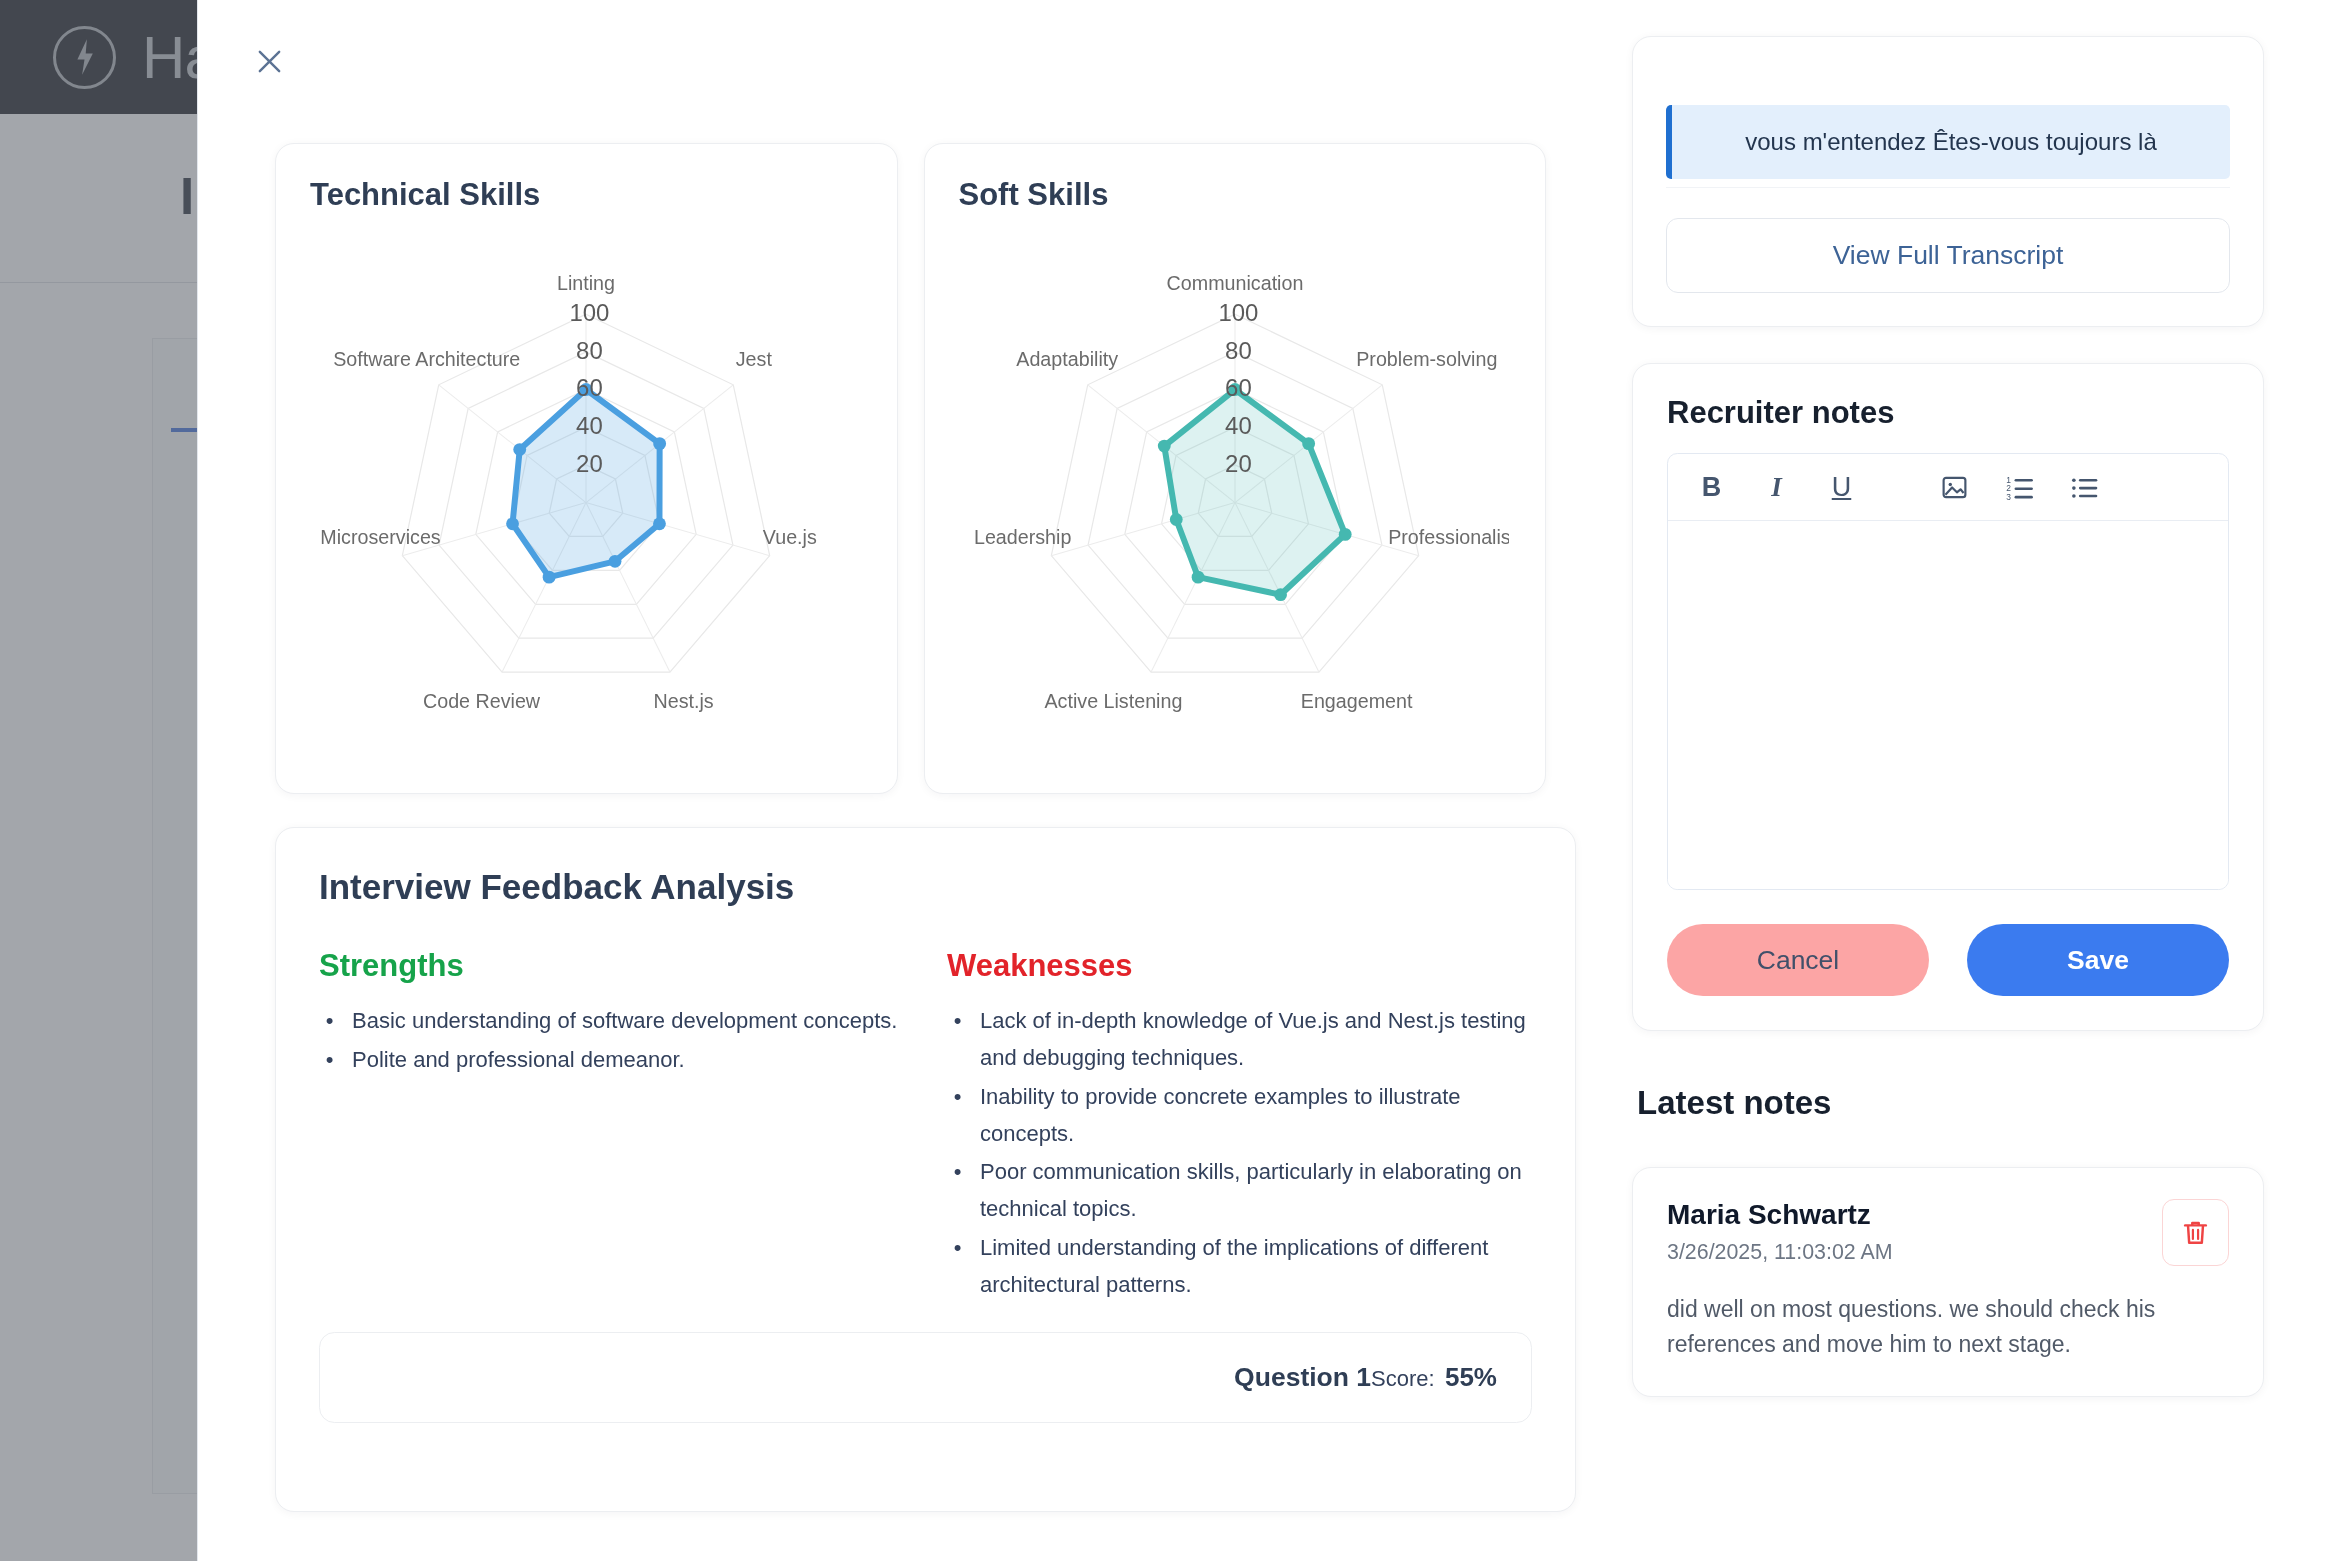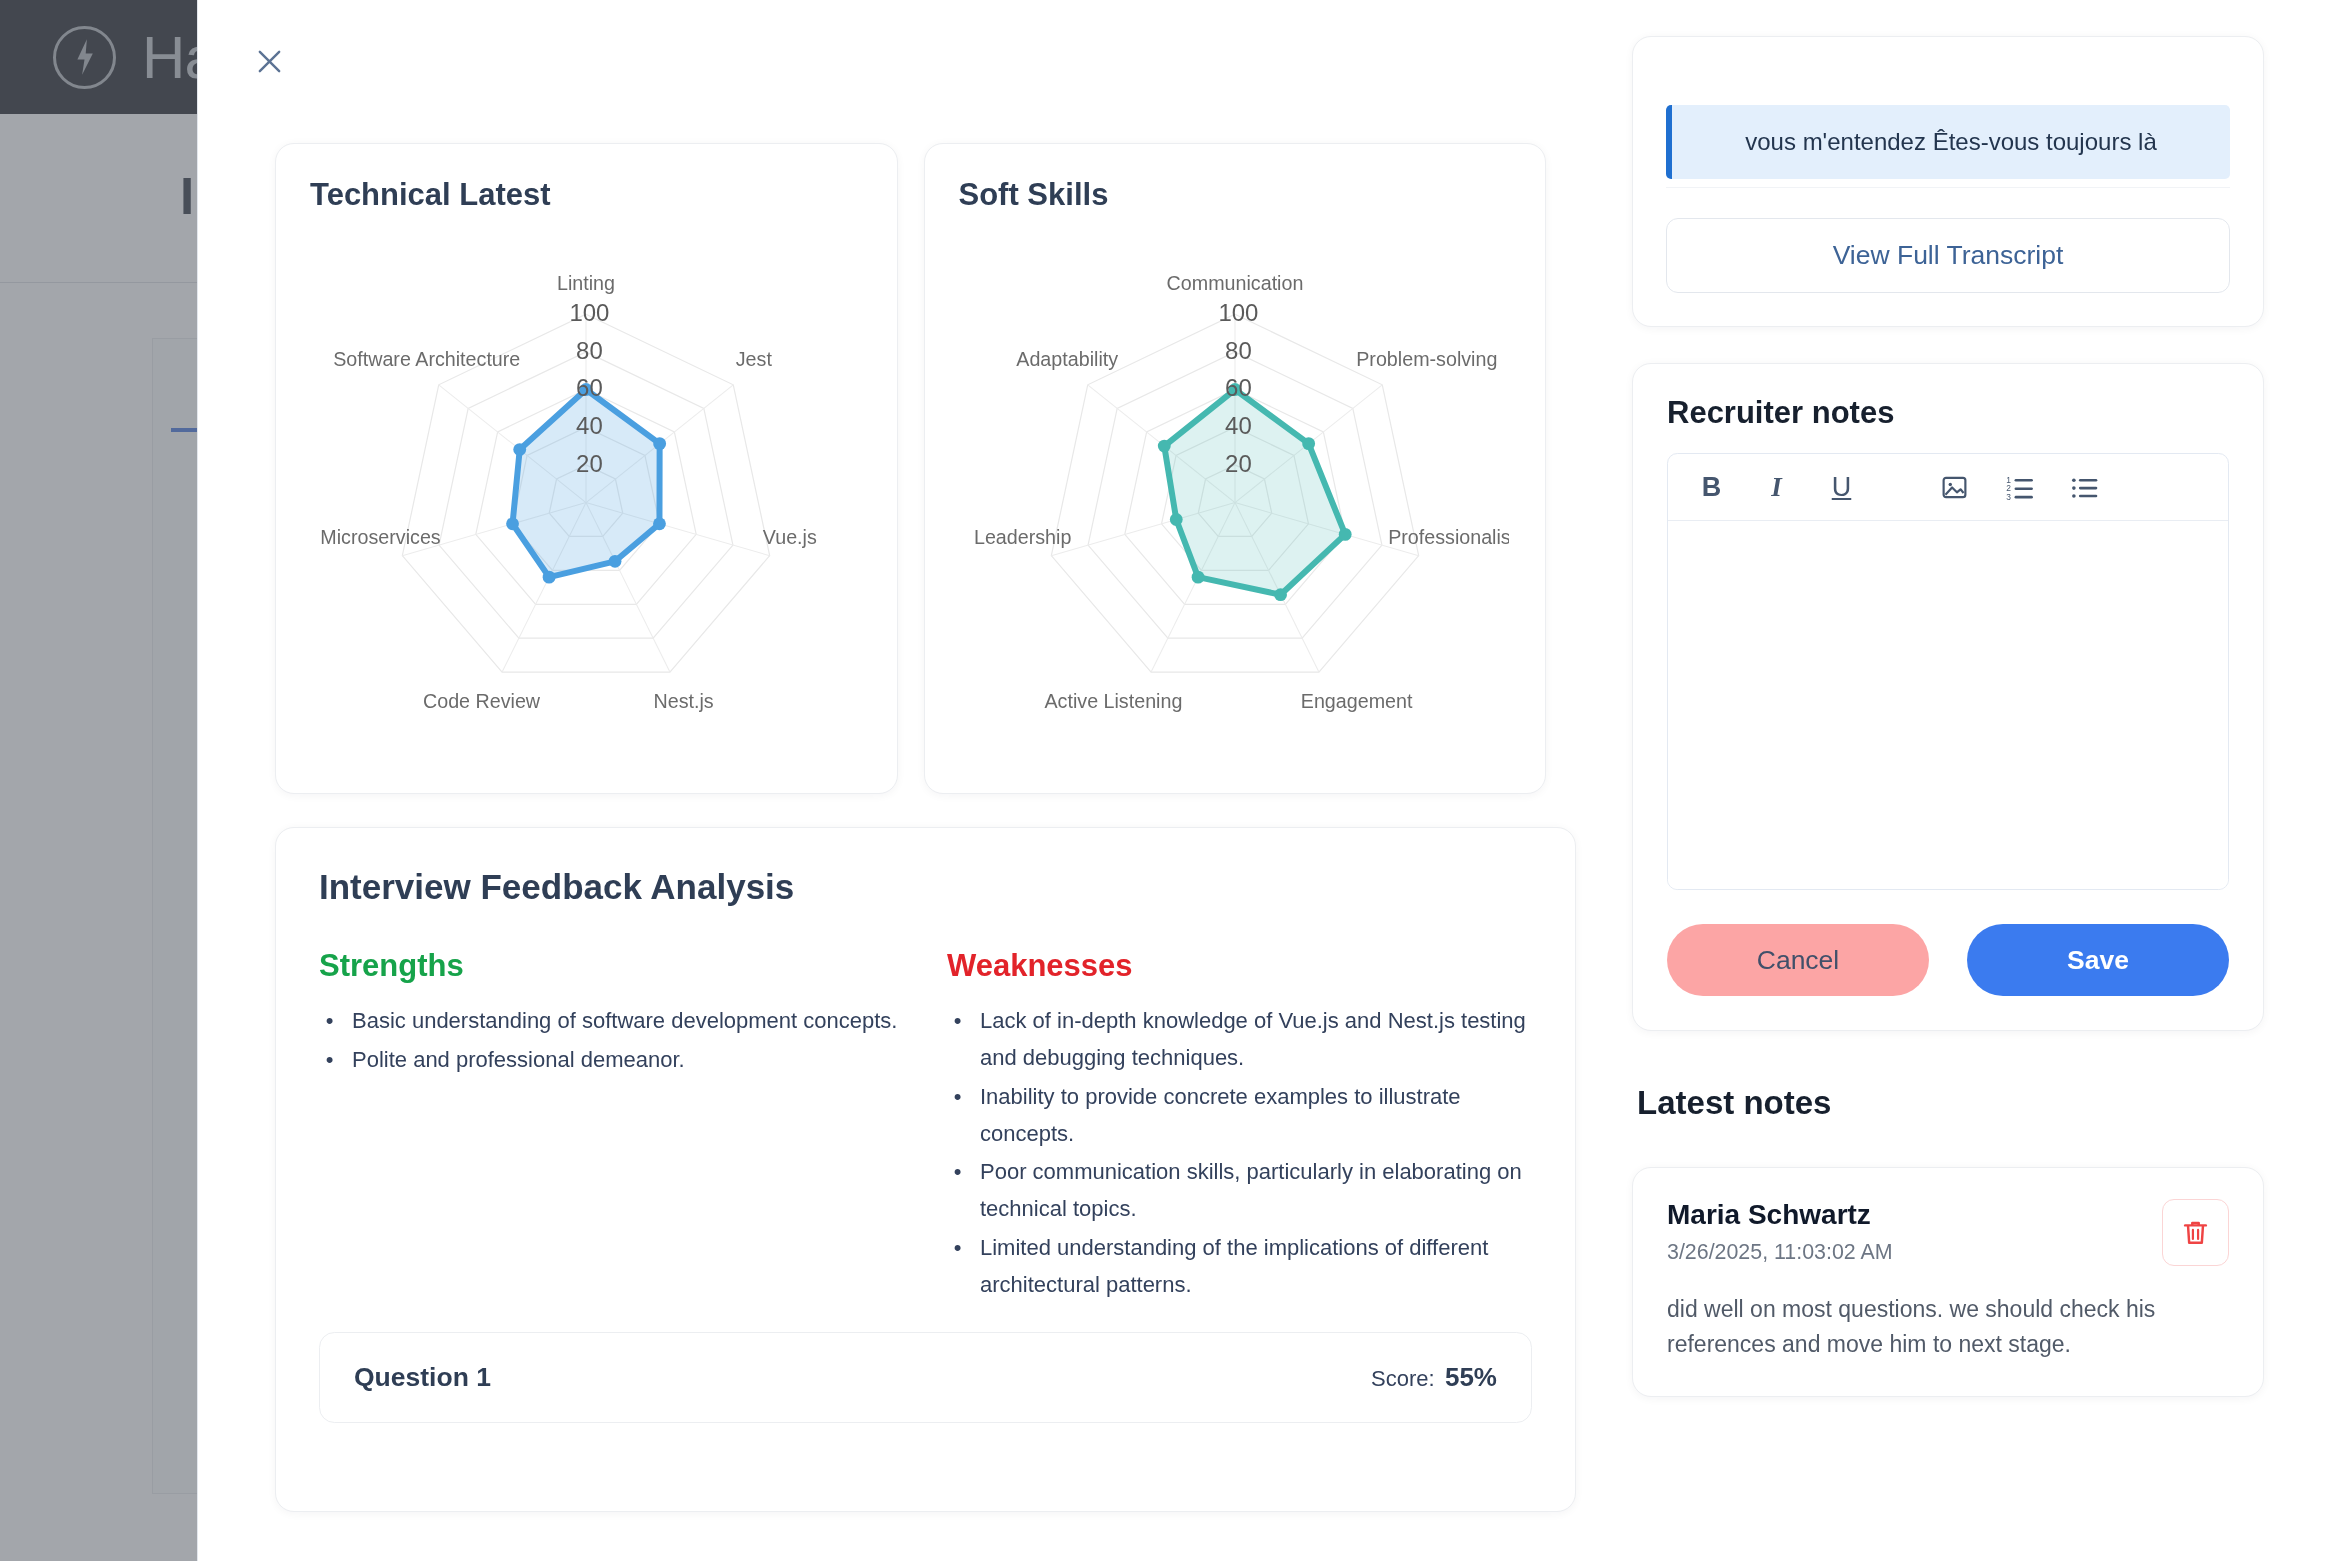--- a/index.html
+++ b/index.html
@@ -102,21 +102,21 @@
     position: relative; padding-left: 33px; margin-bottom: 1.7px;
   }
   .sw-list li::before {
     content: "•"; position: absolute; left: 6.8px; top: 0; color: #33415c; font-size: 22px;
   }
   .qr-title {
     margin-top: 39px; font-size: 35px; font-weight: 700; color: #2f3e55;
   }
   .q-card {
     margin-top: 27px; border: 0.9px solid #eceef1; border-radius: 15.4px;
-    padding: 29px 34px; display: flex; justify-content: space-between; align-items: center;
+    padding: 29px 34px; display: flex; justify-content: flex-end; align-items: center;
     background: #fff;
   }
   .q-label { font-size: 26.5px; font-weight: 700; color: #2f3e55; }
   .q-score-wrap { font-size: 22px; color: #33415c; }
   .q-score-val { font-size: 26px; font-weight: 700; color: #2f3e55; margin-left: 10.3px; }
 
   
   .right-col {
     width: 710px; padding: 0 39px 0 39px;
   }
@@ -218,21 +218,21 @@
     </svg>
   </button>
 
   <div class="modal-body">
 
     <div class="left-col">
 
       <div class="charts-row">
 
         <div class="card chart-card">
-          <div class="chart-title">Technical Latest</div>
+          <div class="chart-title">Technical Skills</div>
           <div class="radar-wrap">
             <svg width="548" height="548" viewBox="0 0 640 640" aria-hidden="true">
               <g transform="translate(320,330)">
 
                 <polygon points="0,-44 34.4,-27.5 42.9,12.4 19.6,39.6 -19.6,39.6 -42.9,12.4 -34.4,-27.5" fill="none" stroke="#e8e8e8" stroke-width="1.4"></polygon>
                 <polygon points="0,-88 68.8,-55 85.8,24.8 39.2,79.2 -39.2,79.2 -85.8,24.8 -68.8,-55" fill="none" stroke="#e8e8e8" stroke-width="1.4"></polygon>
                 <polygon points="0,-132 103.2,-82.5 128.7,37.2 58.8,118.8 -58.8,118.8 -128.7,37.2 -103.2,-82.5" fill="none" stroke="#e8e8e8" stroke-width="1.4"></polygon>
                 <polygon points="0,-176 137.6,-110 171.6,49.6 78.4,158.4 -78.4,158.4 -171.6,49.6 -137.6,-110" fill="none" stroke="#e8e8e8" stroke-width="1.4"></polygon>
                 <polygon points="0,-220 172,-137.5 214.5,62 98,198 -98,198 -214.5,62 -172,-137.5" fill="none" stroke="#e8e8e8" stroke-width="1.4"></polygon>
 

